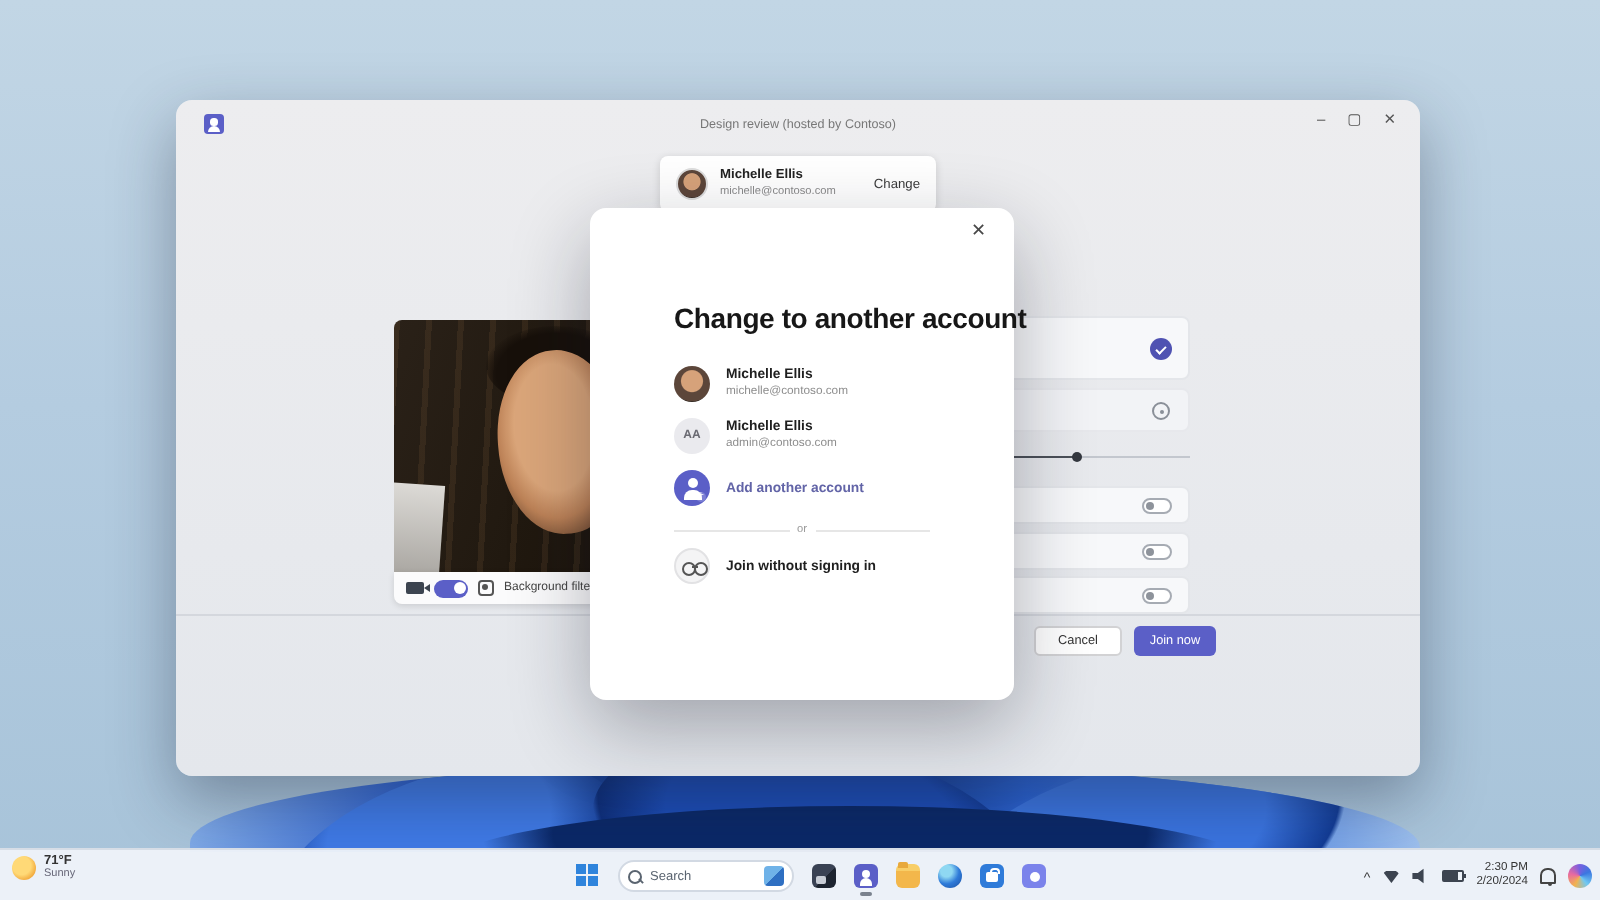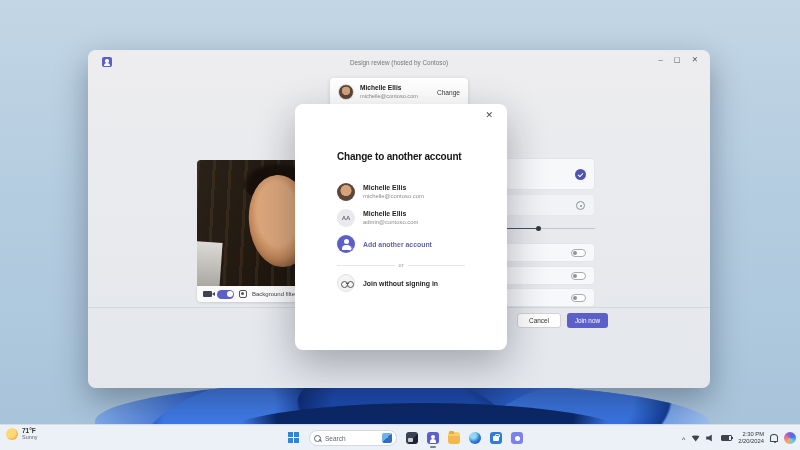--- a/index.html
+++ b/index.html
@@ -170,21 +170,21 @@
     border:1px solid #d2d2d4; border-radius:3px; font-size:6.4px; color:#333;
     display:flex; align-items:center; justify-content:center; }
   .join-btn { position:absolute; left:479px; top:263px; width:41px; height:15px; background:#5b5fc7;
     border-radius:3px; font-size:6.4px; color:#fff;
     display:flex; align-items:center; justify-content:center; }
 
   
   .dialog { position:absolute; left:295px; top:104px; width:212px; height:246px; background:#fff;
     border-radius:8px; box-shadow:0 14px 40px rgba(15,20,35,.32); z-index:6; }
   .dlg-close { position:absolute; right:14px; top:7px; font-size:9px; color:#484848; line-height:1; }
-  .dlg-title { position:absolute; left:42px; top:47px; font-size:10px; font-weight:bold;
+  .dlg-title { position:absolute; left:42px; top:47px; font-size:14px; font-weight:bold;
     color:#171717; letter-spacing:-0.2px; white-space:nowrap; }
   .acct-row { position:absolute; left:42px; display:flex; align-items:center; gap:8px; }
   .row1 { top:79px; } .row2 { top:105px; } .row3 { top:131px; } .row4 { top:170px; }
   .acct-texts { line-height:1.3; }
   .acct-name { font-size:6.9px; font-weight:bold; color:#1f1f1f; }
   .acct-email { font-size:5.9px; color:#8d8d8d; }
   .avatar-lg { width:18px; height:18px; border-radius:50%; flex:0 0 auto;
     background:radial-gradient(circle at 50% 42%, #d6a27a 0 38%, #5c463a 42% 72%, #30261f 74%); }
   .avatar-init { width:18px; height:18px; border-radius:50%; flex:0 0 auto; background:#eaeaee;
     color:#6b6b73; font-size:6px; font-weight:bold; display:flex; align-items:center; justify-content:center; }

